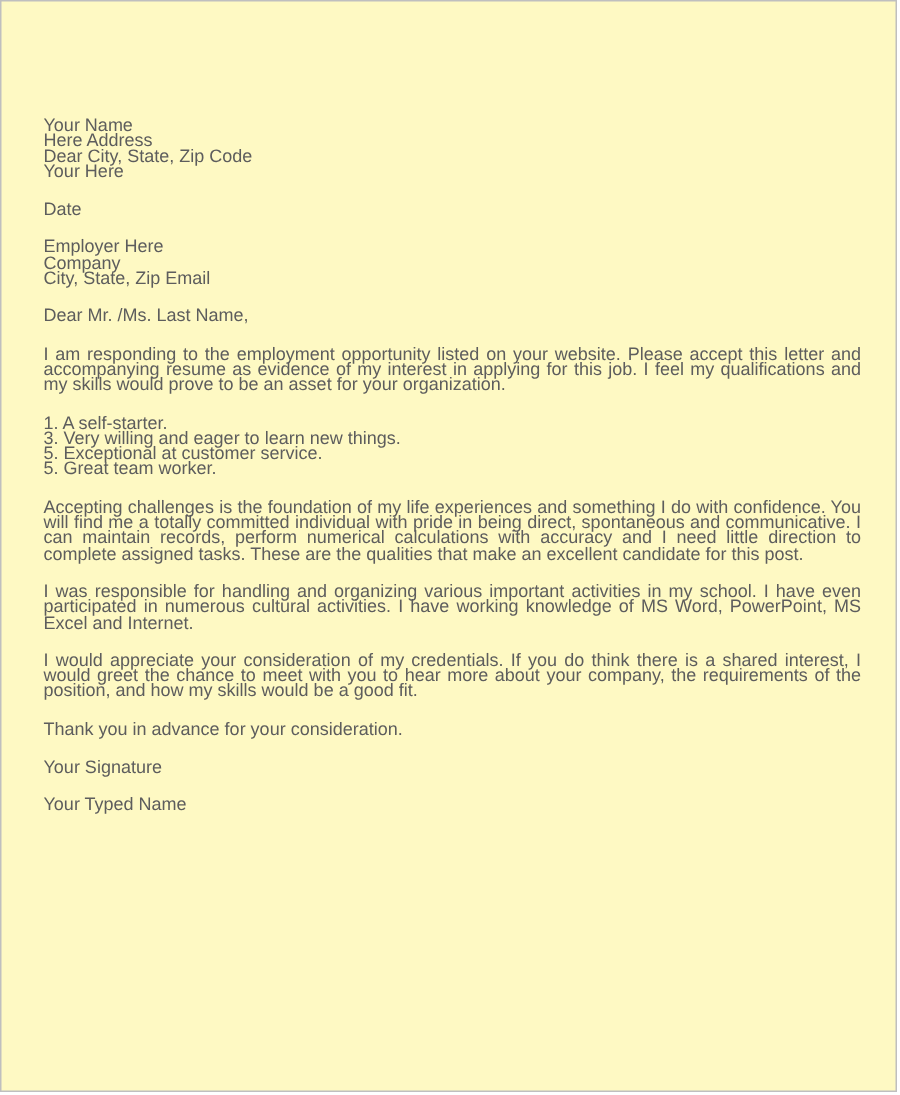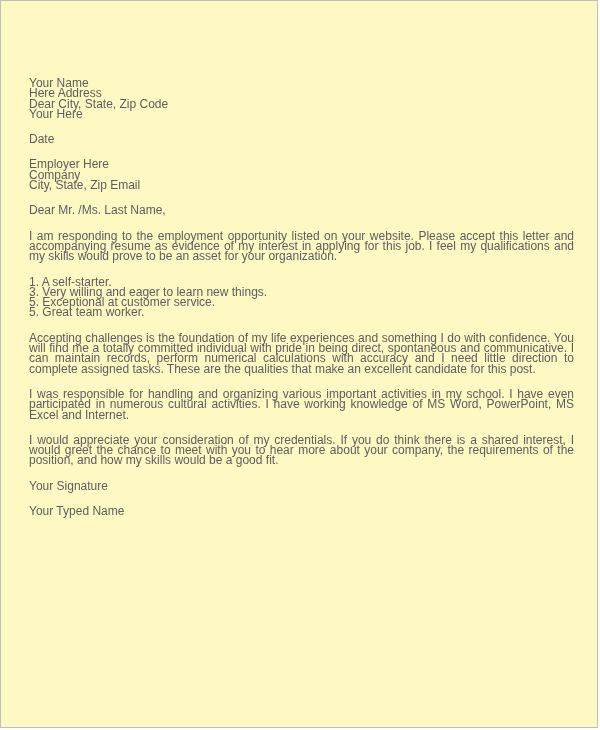--- a/index.html
+++ b/index.html
@@ -70,20 +70,23 @@
     <div>5. Exceptional at customer service.</div>
     <div>5. Great team worker.</div>
   </div>
 
   <p class="para">Accepting challenges is the foundation of my life experiences and something I do with confidence. You will find me a totally committed individual with pride in being direct, spontaneous and communicative. I can maintain records, perform numerical calculations with accuracy and I need little direction to complete assigned tasks. These are the qualities that make an excellent candidate for this post.</p>
 
   <p class="para">I was responsible for handling and organizing various important activities in my school. I have even participated in numerous cultural activities. I have working knowledge of MS Word, PowerPoint, MS Excel and Internet.</p>
 
   <p class="para">I would appreciate your consideration of my credentials. If you do think there is a shared interest, I would greet the chance to meet with you to hear more about your company, the requirements of the position, and how my skills would be a good fit.</p>
 
+  <div class="block">
+    <div>Thank you in advance for your consideration.</div>
+  </div>
 
 
   <div class="block">
     <div>Your Signature</div>
   </div>
 
   <div class="block">
     <div>Your Typed Name</div>
   </div>
 

